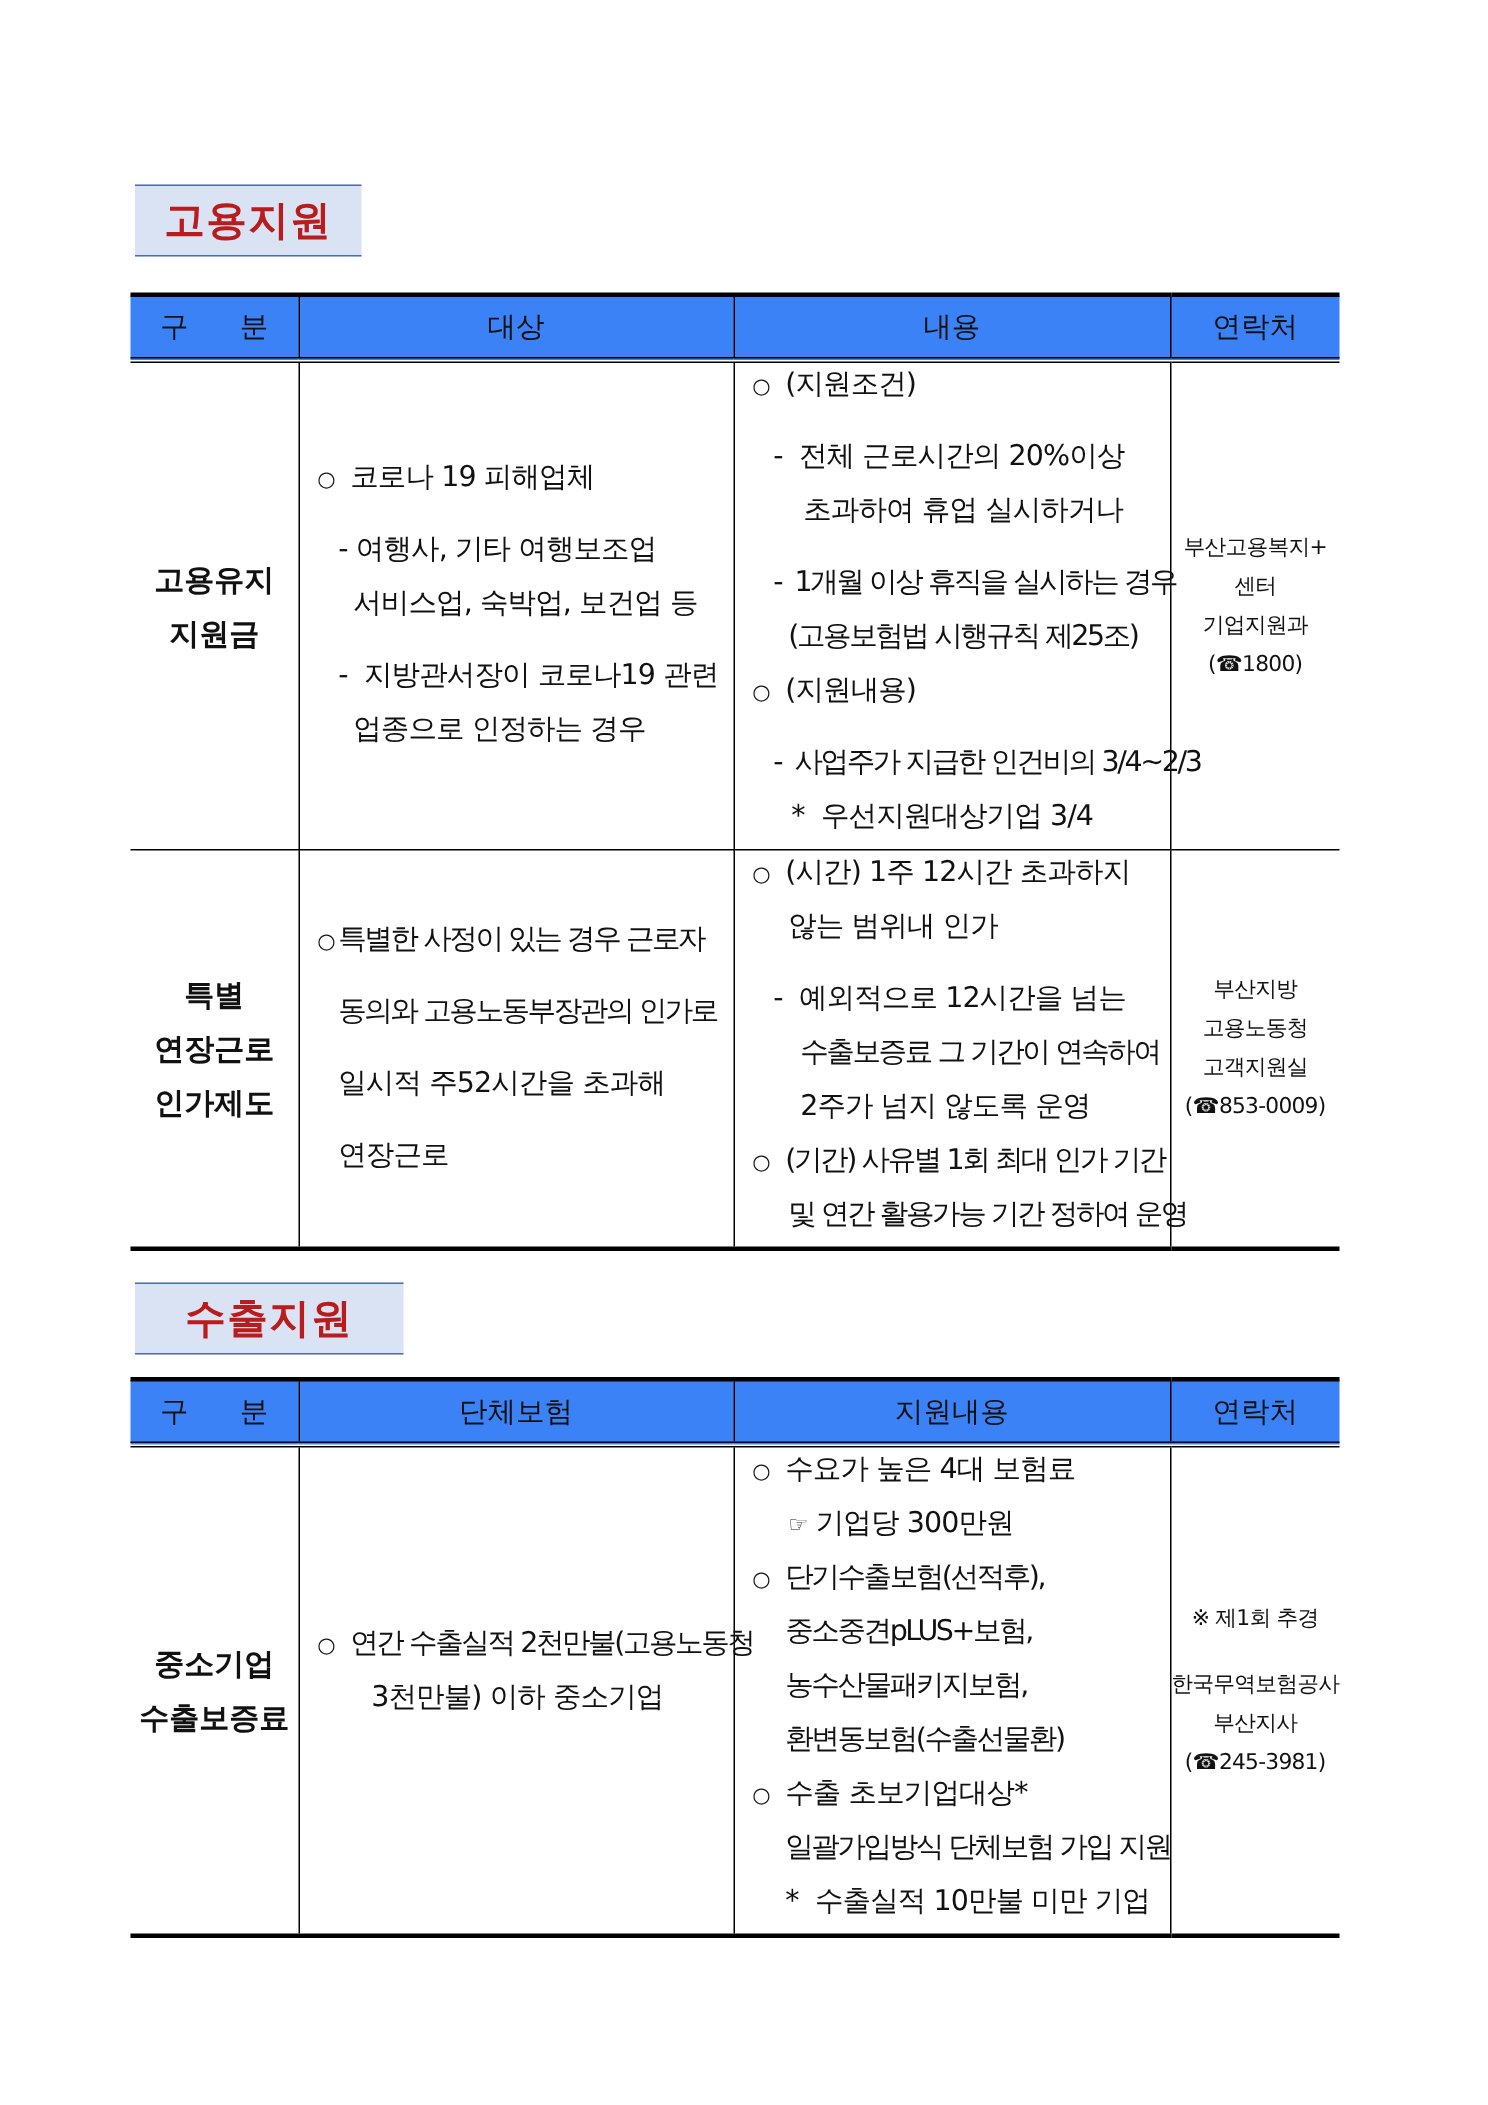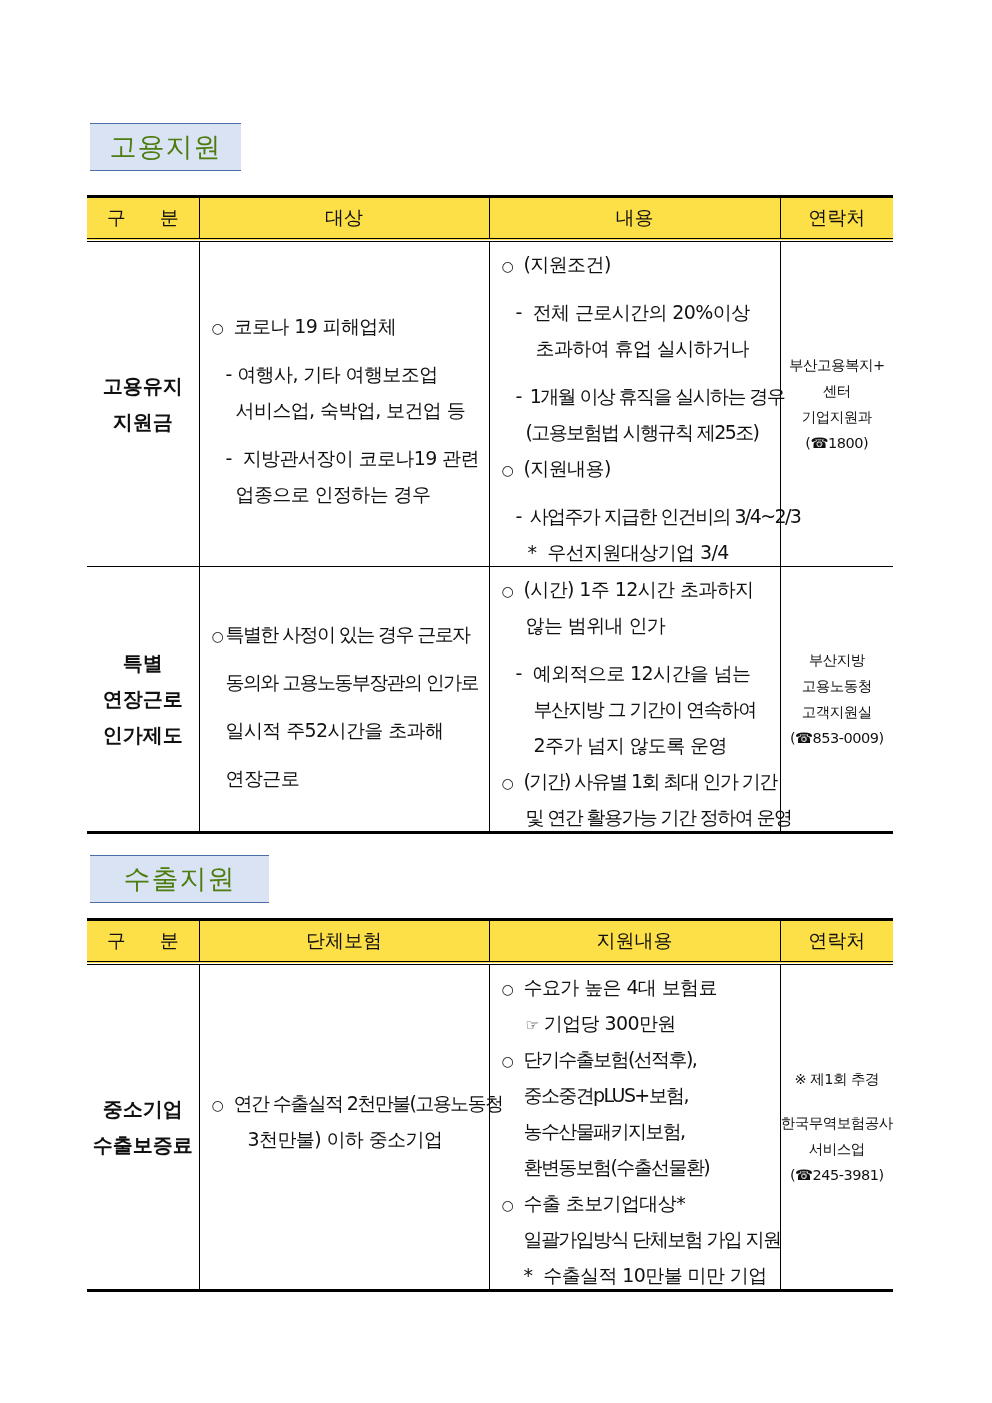--- a/index.html
+++ b/index.html
@@ -1,41 +1,41 @@
 <!DOCTYPE html>
 <html><head>
 <meta charset="utf-8">
 <style>
   html, body { margin: 0; padding: 0; background: #ffffff; }
   body { width: 992px; height: 1403px; position: relative; font-family: "DejaVu Sans", "Liberation Sans", sans-serif; color: #111; }
   .section-title {
     position: absolute; left: 90px; height: 46px;
     background: #dae3f3;
     border-top: 1.5px solid #4a6fa5; border-bottom: 1.5px solid #4a6fa5;
-    font-weight: normal; font-size: 27px; letter-spacing: 1px;
+    font-weight: bold; font-size: 27px; letter-spacing: 1px;
     display: flex; align-items: center; justify-content: center;
-    color: #4d7c0f;
+    color: #b91c1c;
   }
   #title1 { top: 123px; width: 151px; }
   #title2 { top: 855px; width: 179px; }
 
   table.grid {
     position: absolute; left: 87px; width: 806px;
     border-collapse: collapse; table-layout: fixed;
     font-size: 19px;
   }
   #table1 { top: 195px; }
   #table2 { top: 918px; }
   table.grid col.c1 { width: 112px; }
   table.grid col.c2 { width: 290px; }
   table.grid col.c3 { width: 291px; }
   table.grid col.c4 { width: 113px; }
 
   table.grid thead th {
-    background: #fde047; font-weight: normal; font-size: 19px;
+    background: #3b82f6; font-weight: normal; font-size: 19px;
     height: 40px; padding: 0;
     border-top: 3px solid #000;
     border-bottom: 4px double #000;
     border-left: 1px solid #000; border-right: 1px solid #000;
   }
   table.grid thead th:first-child { border-left: none; }
   table.grid thead th:last-child { border-right: none; }
   th.gubun { letter-spacing: 14px; padding-left: 14px !important; }
 
   table.grid tbody td {
@@ -43,21 +43,21 @@
     border-bottom: 1px solid #000;
     vertical-align: middle; padding: 0;
   }
   table.grid tbody td:first-child { border-left: none; }
   table.grid tbody td:last-child { border-right: none; }
   table.grid tbody tr.last td { border-bottom: 3px solid #000; }
 
   td.cat { text-align: center; font-weight: bold; font-size: 20px; line-height: 36px; }
   td.contact { text-align: center; font-size: 14.5px; line-height: 26px; letter-spacing: -0.5px; }
   .lines { padding: 0 6px 0 12px; }
-  .ln { height: 36px; line-height: 44px; white-space: nowrap; letter-spacing: -0.6px; font-size: 19px; }
+  .ln { height: 36px; line-height: 28px; white-space: nowrap; letter-spacing: -0.6px; font-size: 19px; }
   .ln.tight { letter-spacing: -1.6px; }
   .i0 { padding-left: 0; }
   .i1 { padding-left: 14px; margin-top: 12px; }
   .i2 { padding-left: 24px; }
   .i3 { padding-left: 34px; }
   .bul { display: inline-block; width: 22px; font-size: 14px; }
   .blank { height: 18px; }
 </style>
 </head>
 <body>
@@ -127,21 +127,21 @@
           <div class="ln i1 tight"><span>동의와 고용노동부장관의 인가로</span></div>
           <div class="ln i1"><span>일시적 주52시간을 초과해</span></div>
           <div class="ln i1"><span>연장근로</span></div>
         </div>
       </td>
       <td>
         <div class="lines">
           <div class="ln i0"><span class="bul">○</span><span>(시간) 1주 12시간 초과하지</span></div>
           <div class="ln i2"><span>않는 범위내 인가</span></div>
           <div class="ln i1"><span>-</span>&nbsp;&nbsp;<span>예외적으로 12시간을 넘는</span></div>
-          <div class="ln i2 tight" style="padding-left:32px"><span>부산지방 그 기간이 연속하여</span></div>
+          <div class="ln i2 tight" style="padding-left:32px"><span>수출보증료 그 기간이 연속하여</span></div>
           <div class="ln i2" style="padding-left:32px"><span>2주가 넘지 않도록 운영</span></div>
           <div class="ln i0 tight"><span class="bul">○</span><span>(기간) 사유별 1회 최대 인가 기간</span></div>
           <div class="ln i2 tight"><span>및 연간 활용가능 기간 정하여 운영</span></div>
         </div>
       </td>
       <td class="contact">
         <div>부산지방</div>
         <div>고용노동청</div>
         <div>고객지원실</div>
         <div>(☎853-0009)</div>
@@ -189,18 +189,18 @@
           <div class="ln tight" style="padding-left:22px"><span>환변동보험(수출선물환)</span></div>
           <div class="ln i0"><span class="bul">○</span><span>수출 초보기업대상*</span></div>
           <div class="ln tight" style="padding-left:22px"><span>일괄가입방식 단체보험 가입 지원</span></div>
           <div class="ln" style="padding-left:22px"><span>*</span>&nbsp;&nbsp;<span>수출실적 10만불 미만 기업</span></div>
         </div>
       </td>
       <td class="contact">
         <div>※ 제1회 추경</div>
         <div class="blank"></div>
         <div>한국무역보험공사</div>
-        <div>서비스업</div>
+        <div>부산지사</div>
         <div>(☎245-3981)</div>
       </td>
     </tr>
   </tbody>
 </table>
 
 </body></html>

